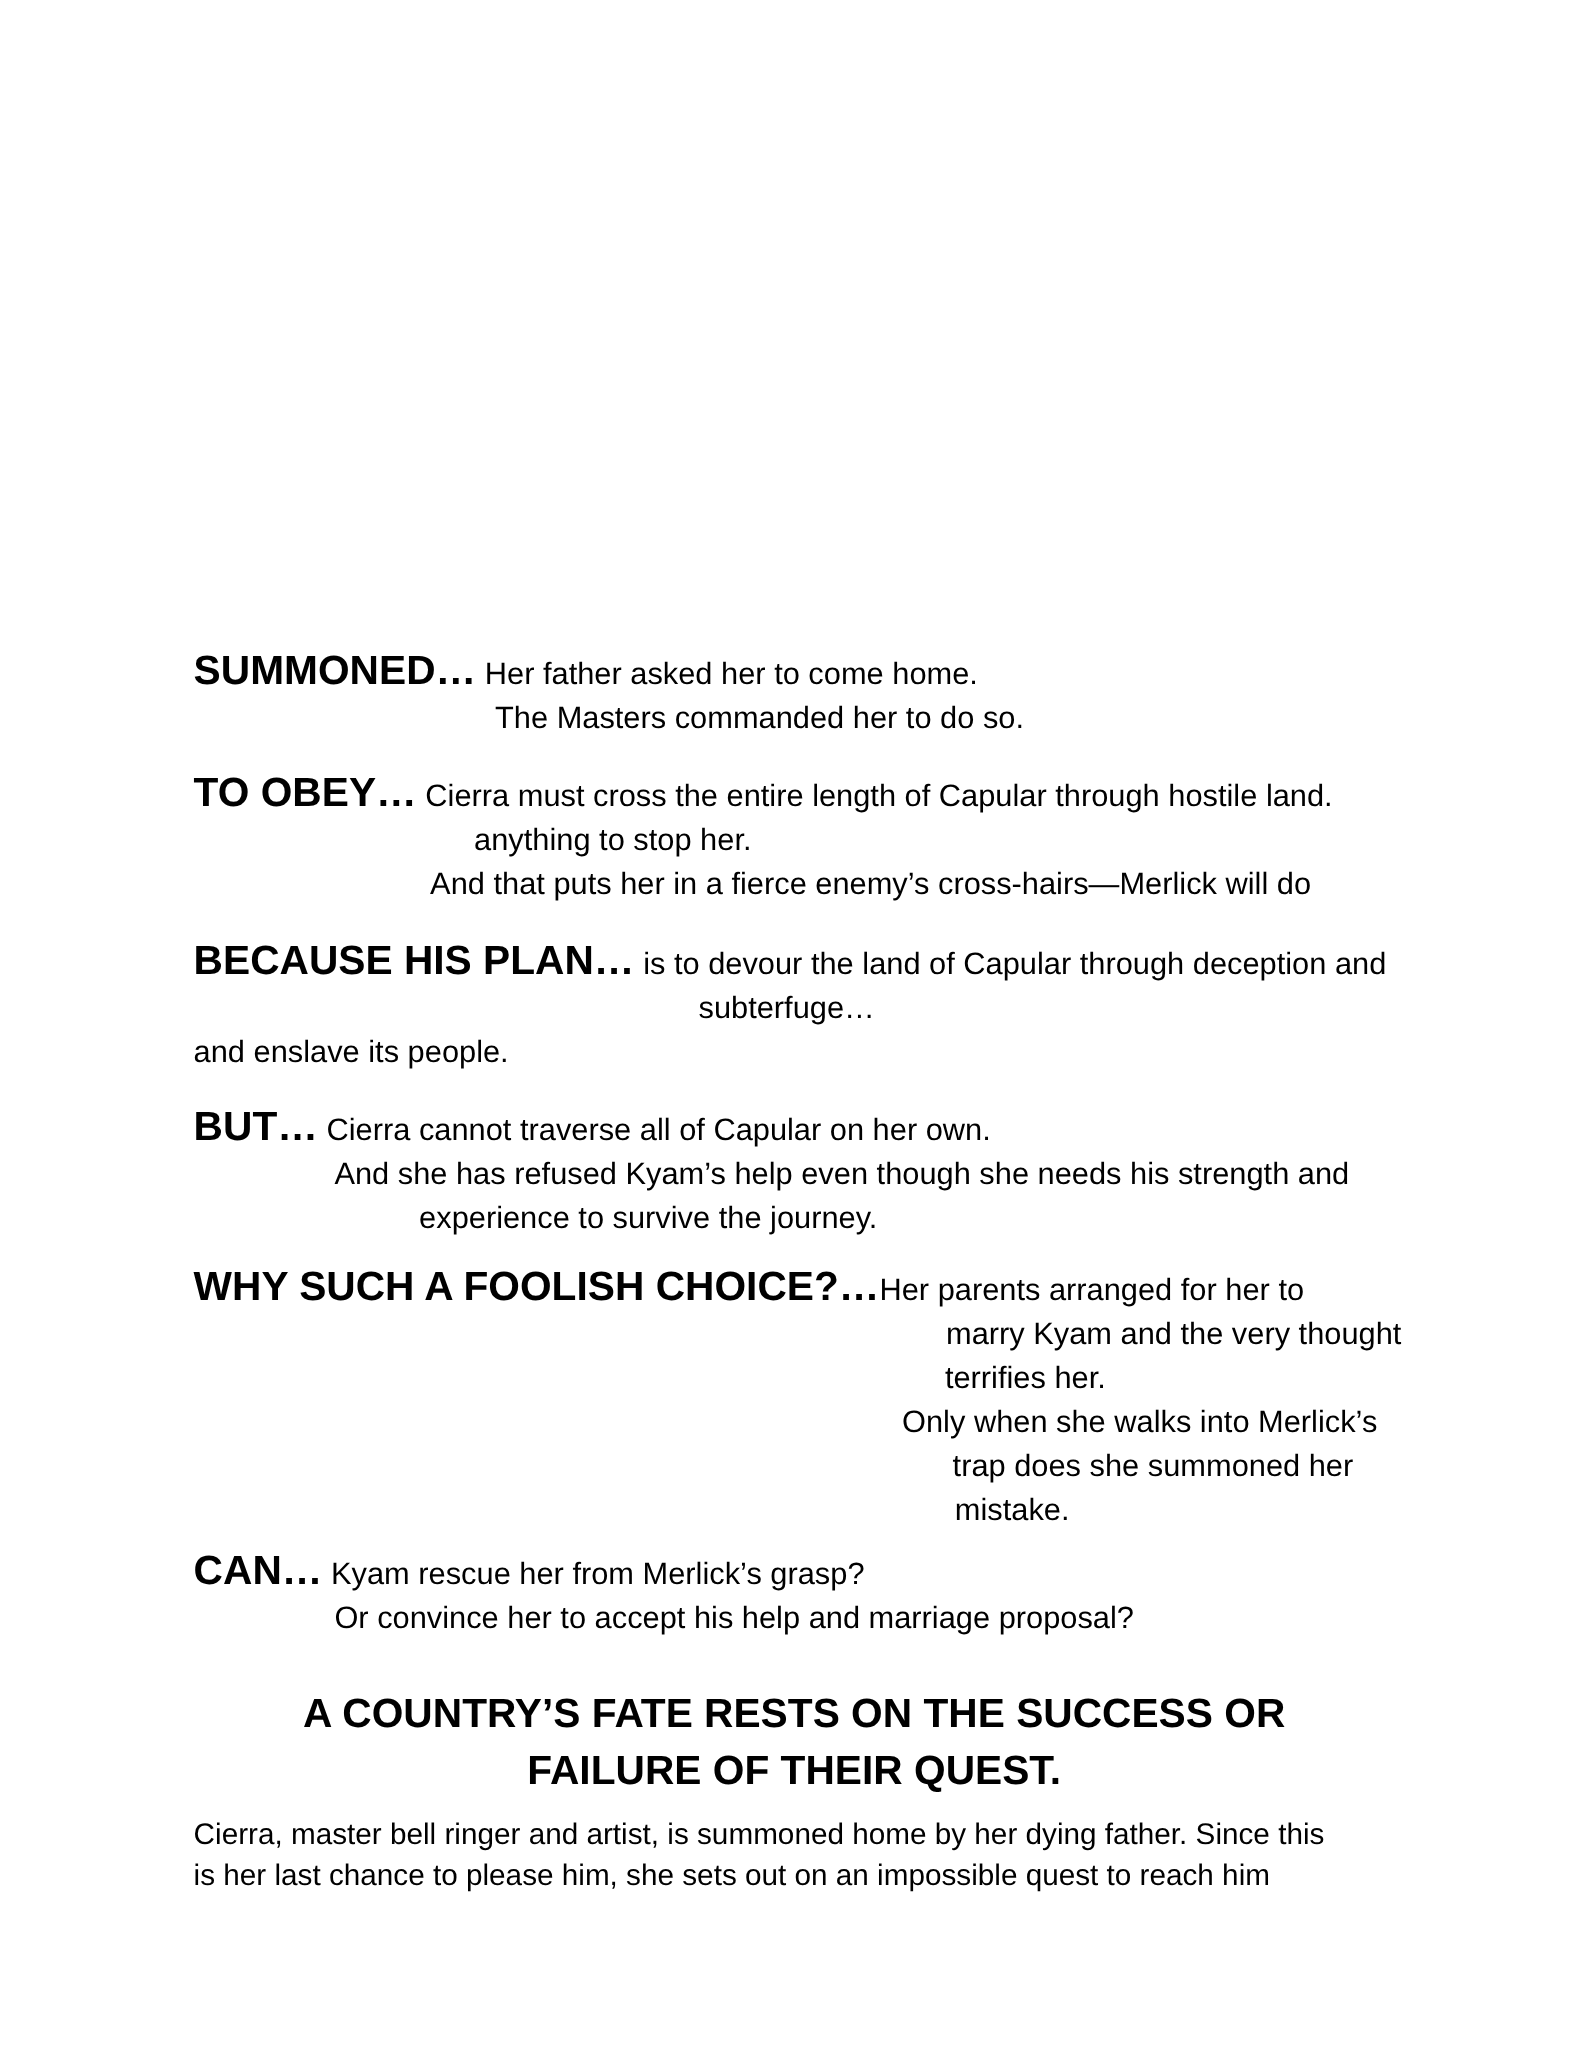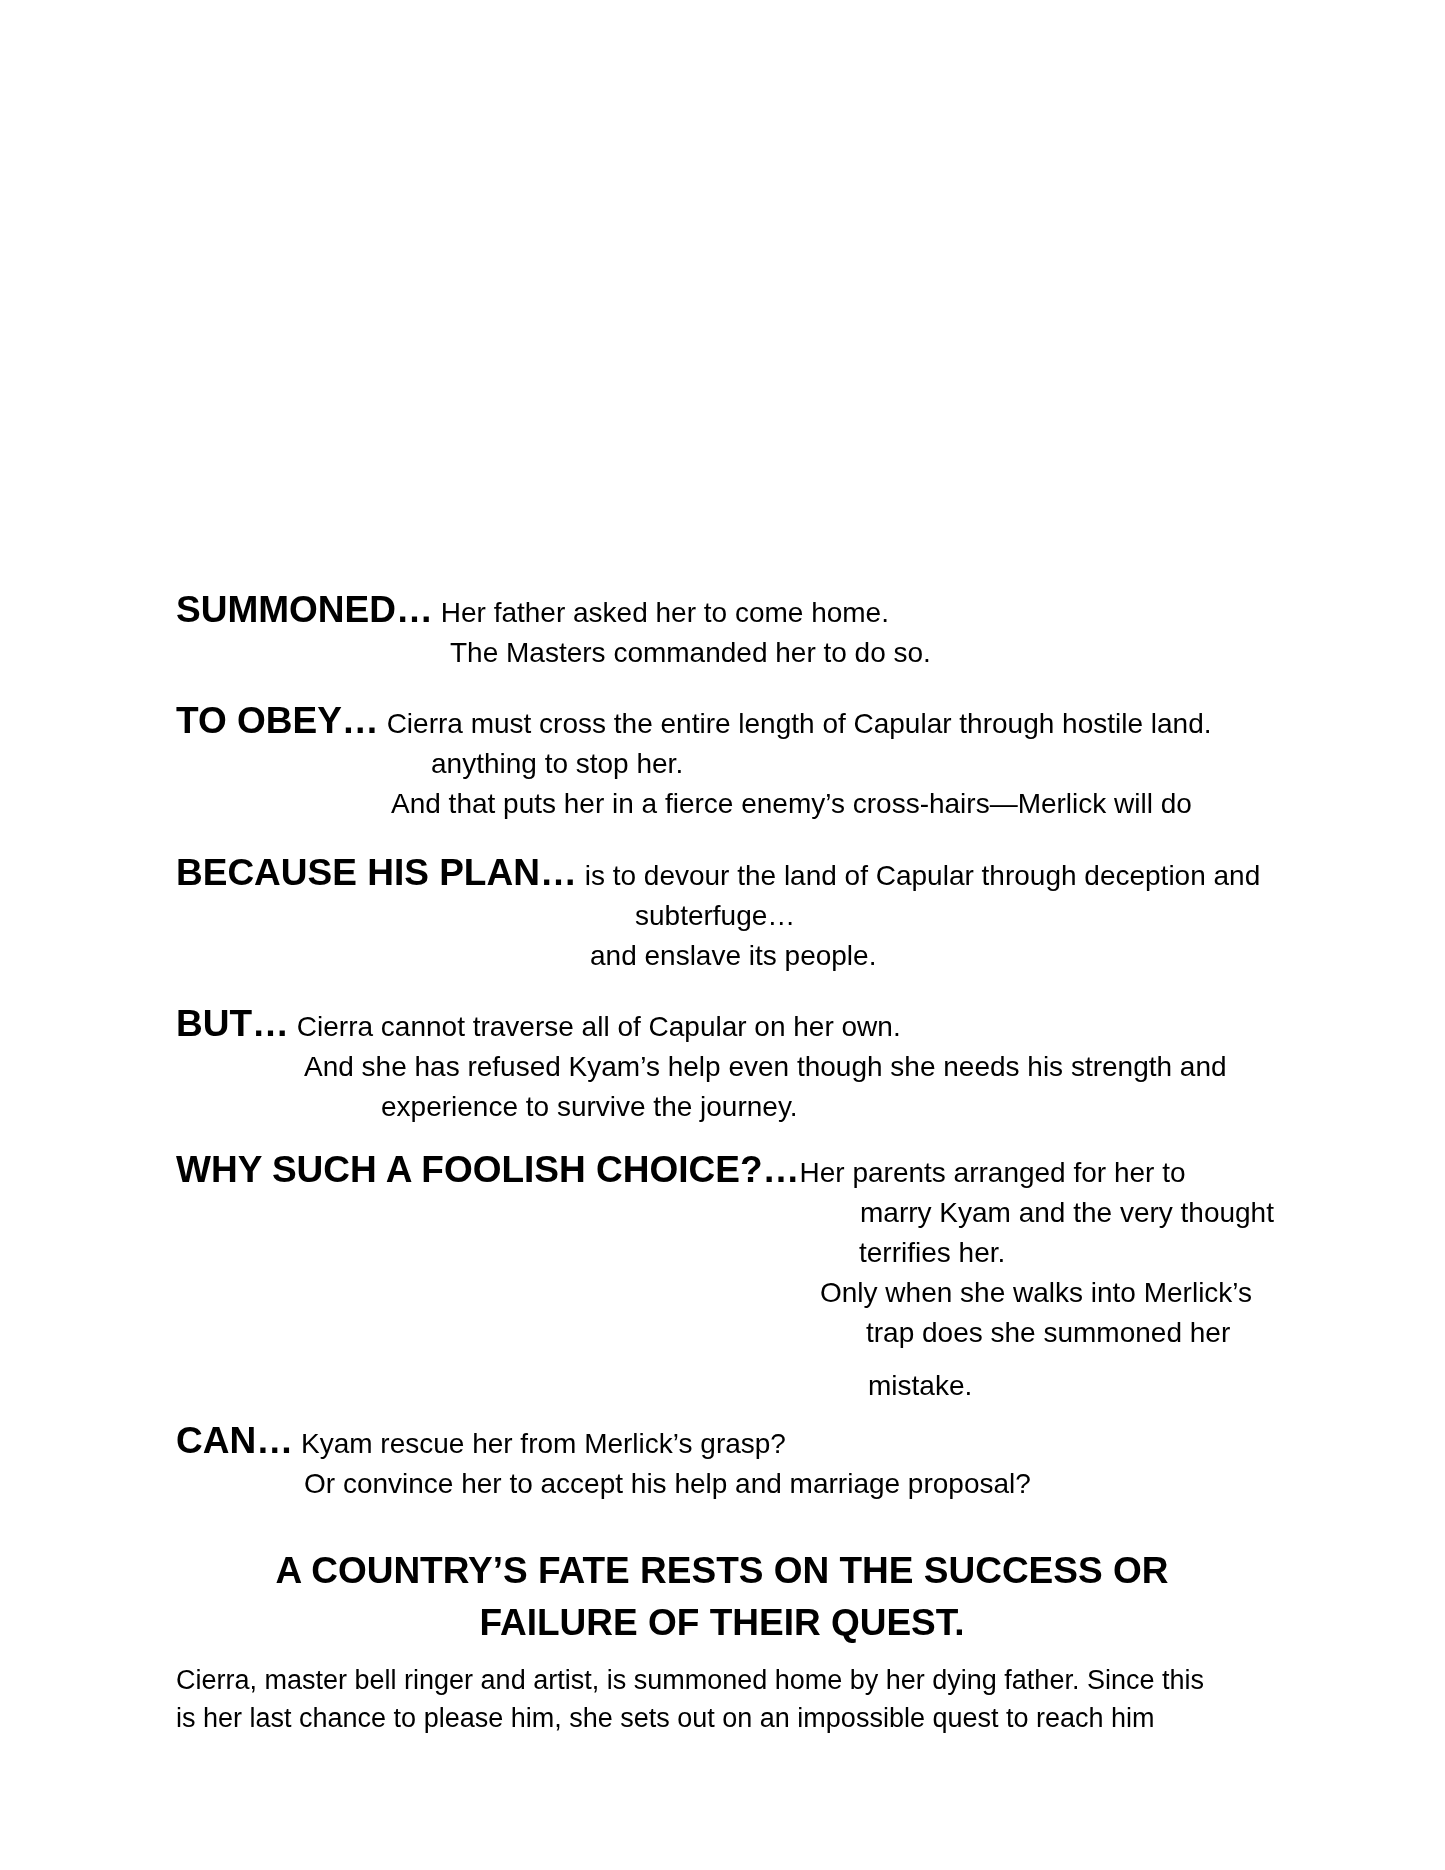--- a/index.html
+++ b/index.html
@@ -44,28 +44,28 @@
     font-size: 27px;
     line-height: 38px;
     margin-top: 12px;
   }
   .pline { white-space: nowrap; }
   
   .i274 { margin-left: 274px; }
   .i215 { margin-left: 215px; }
   .i255 { margin-left: 255px; }
   .i459 { margin-left: 459px; }
-  .i414 { margin-left: 414px; }
+  .i414 { }
   .i128 { margin-left: 128px; }
   .i205 { margin-left: 205px; }
   .i684 { margin-left: 684px; }
   .i683 { margin-left: 683px; }
   .i644 { margin-left: 644px; }
   .i690 { margin-left: 690px; }
-  .i692 { margin-left: 692px; margin-top: 13px; }
+  .i692 { margin-left: 692px; }
 </style>
 </head>
 <body>
 
 <div class="page">
   <div class="content">
 
     <section class="sec mb28">
       <div class="line">
         <span class="hd">SUMMONED…</span>

